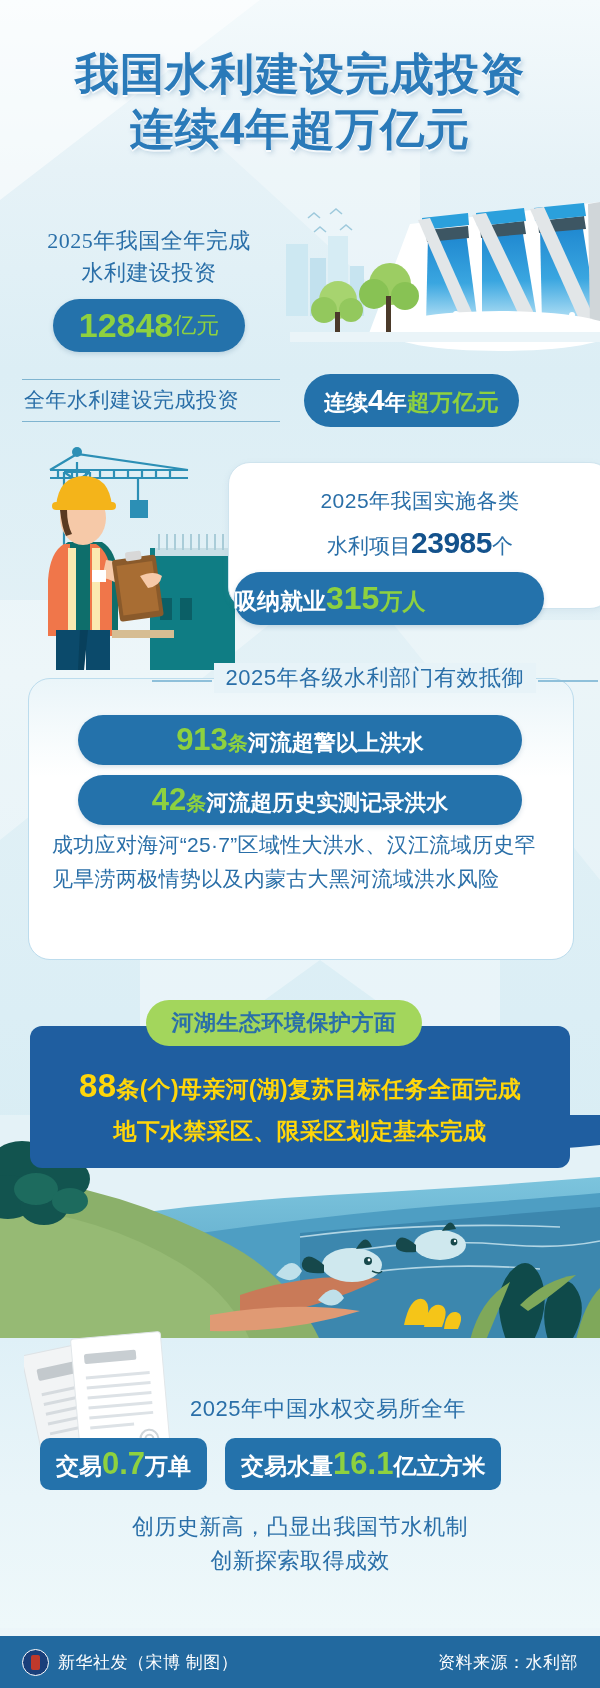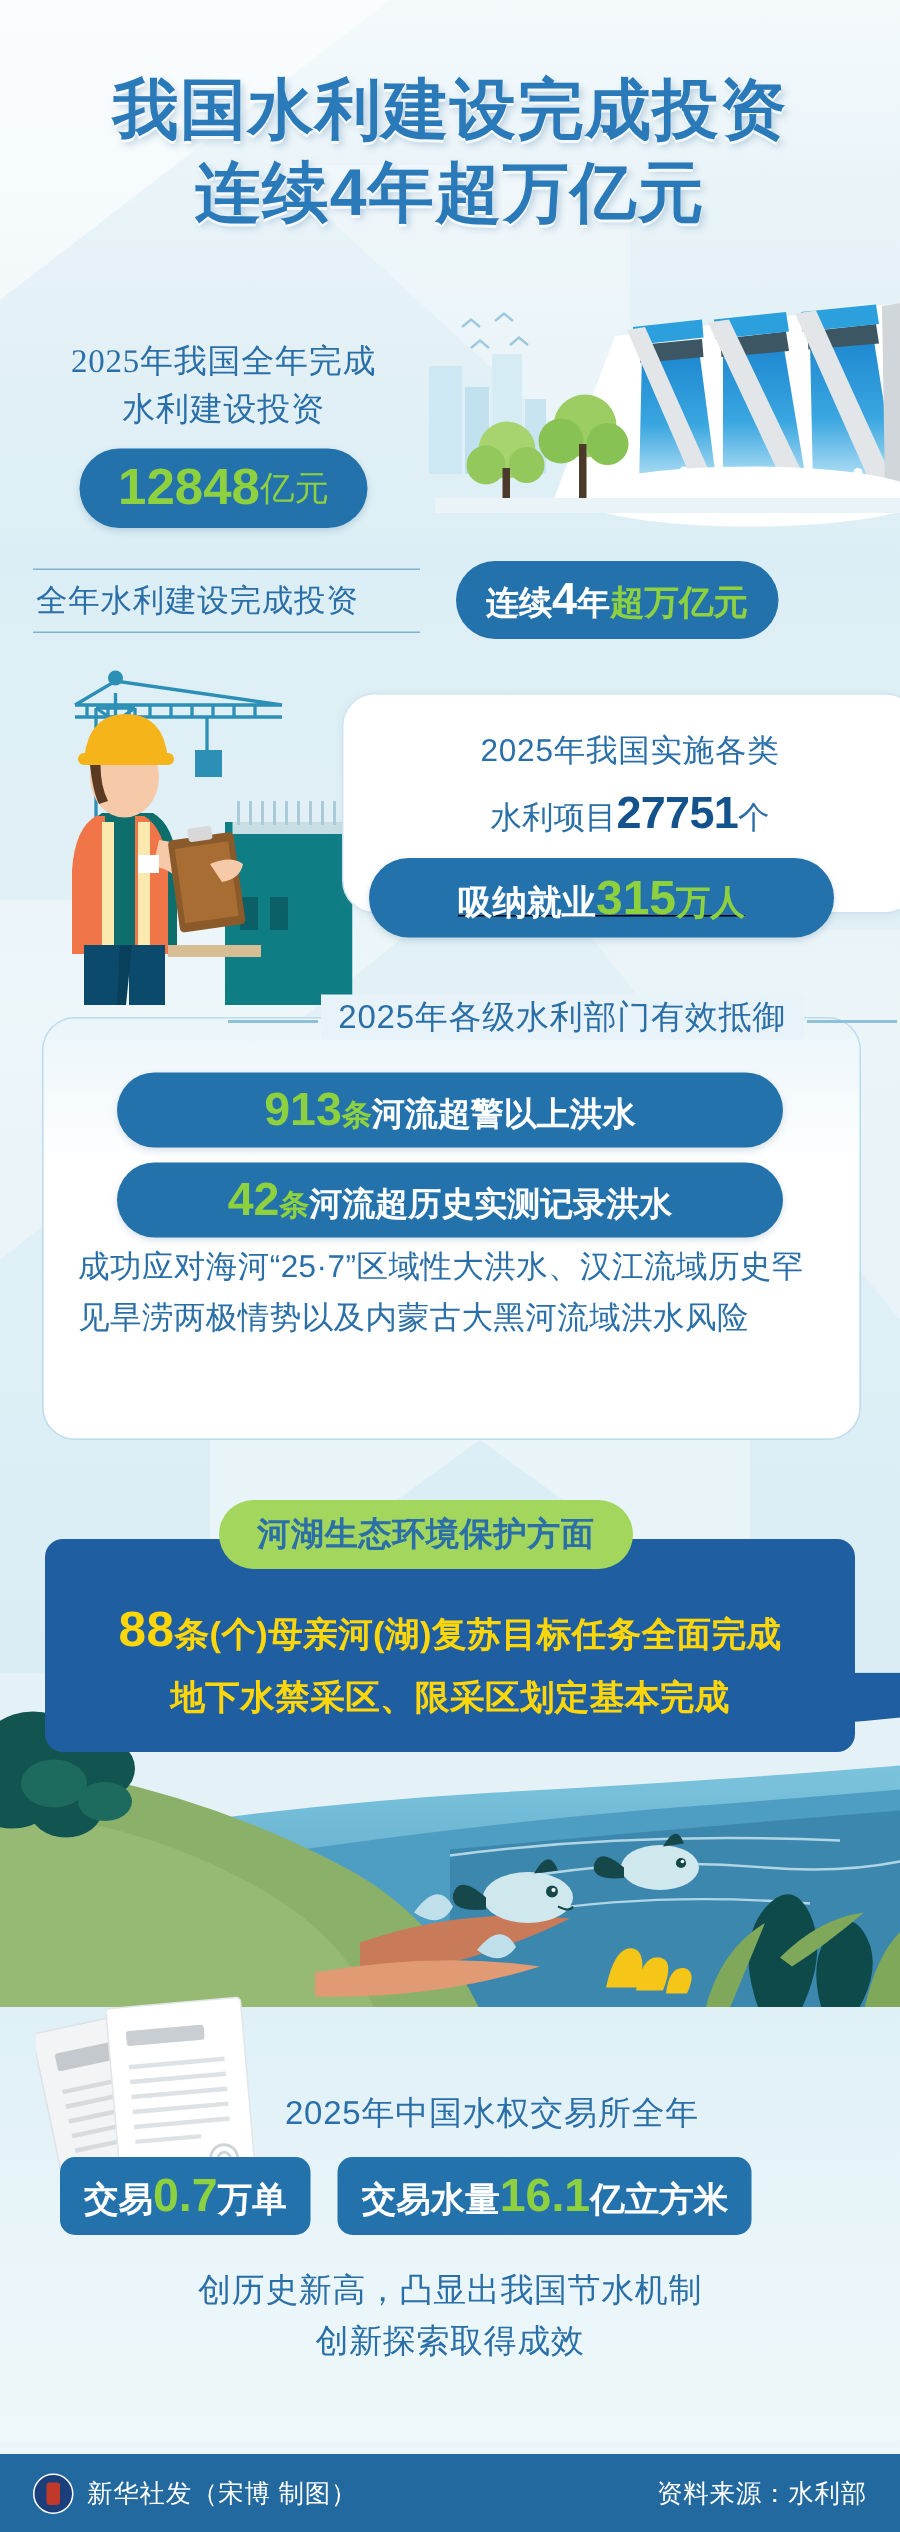--- a/index.html
+++ b/index.html
@@ -59,24 +59,23 @@
   .card-proj{
     position:absolute;top:462px;left:228px;width:350px;
     background:#ffffff;border:1.5px solid #cfe4ee;border-radius:22px;
     padding:22px 16px 44px 16px;text-align:center;z-index:10;
     box-shadow:0 2px 6px rgba(120,160,190,.12);
   }
   .card-proj .t1{font-size:21px;color:#2a6fa8;line-height:1.5;letter-spacing:.5px;}
   .card-proj .t2{font-size:21px;color:#2a6fa8;line-height:1.45;margin-top:4px;}
   .card-proj .t2 .big{font-size:30px;font-weight:bold;color:#14528c;letter-spacing:-.5px;}
   .pill-job{
-    position:absolute;top:572px;left:246px;width:310px;z-index:14;
-    background:#2472ab;border-radius:28px;padding:8px 0;text-align:center;
+    position:absolute;top:572px;left:234px;width:310px;z-index:14;
+    background:#2472ab;border-radius:28px;padding:8px 0;text-align:left;
     box-shadow:0 2px 5px rgba(40,90,130,.2);
-    text-decoration:underline;
   }
   .pill-job .w{color:#fff;font-size:23px;font-weight:bold;}
   .pill-job .g{color:#8ed13f;font-size:32px;font-weight:bold;}
   .pill-job .w2{color:#8ed13f;font-size:23px;font-weight:bold;}
 
   
   .flood-card{
     position:absolute;top:678px;left:28px;width:544px;height:280px;
     background:linear-gradient(180deg,#eaf5f9 0%,#ffffff 35%,#ffffff 100%);
     border:1.5px solid #bcdced;border-radius:22px;z-index:10;
@@ -292,21 +291,21 @@
       <rect x="36" y="200" width="24" height="40" fill="#0b4a6b"></rect>
       <rect x="66" y="200" width="24" height="40" fill="#0b4a6b"></rect>
       <path d="M60 200 l8 0 l-4 40 l-6 0 z" fill="#08405c"></path>
       <rect x="92" y="200" width="62" height="8" fill="#d6bd93"></rect>
     </svg>
   </div>
 
   <div class="card-proj">
     <div class="t1">2025年我国实施各类</div>
     <div class="t2">
-      <span>水利项目</span><span class="big">27751</span><span>个</span>
+      <span>水利项目</span><span class="big">23985</span><span>个</span>
     </div>
   </div>
   <div class="pill-job">
     <span class="w">吸纳就业</span><span class="g">315</span><span class="w2">万人</span>
   </div>
 
   <div class="flood-card"></div>
   <div class="flood-head">
     <span class="dash"></span><span class="txt">2025年各级水利部门有效抵御</span><span class="dash"></span>
   </div>

